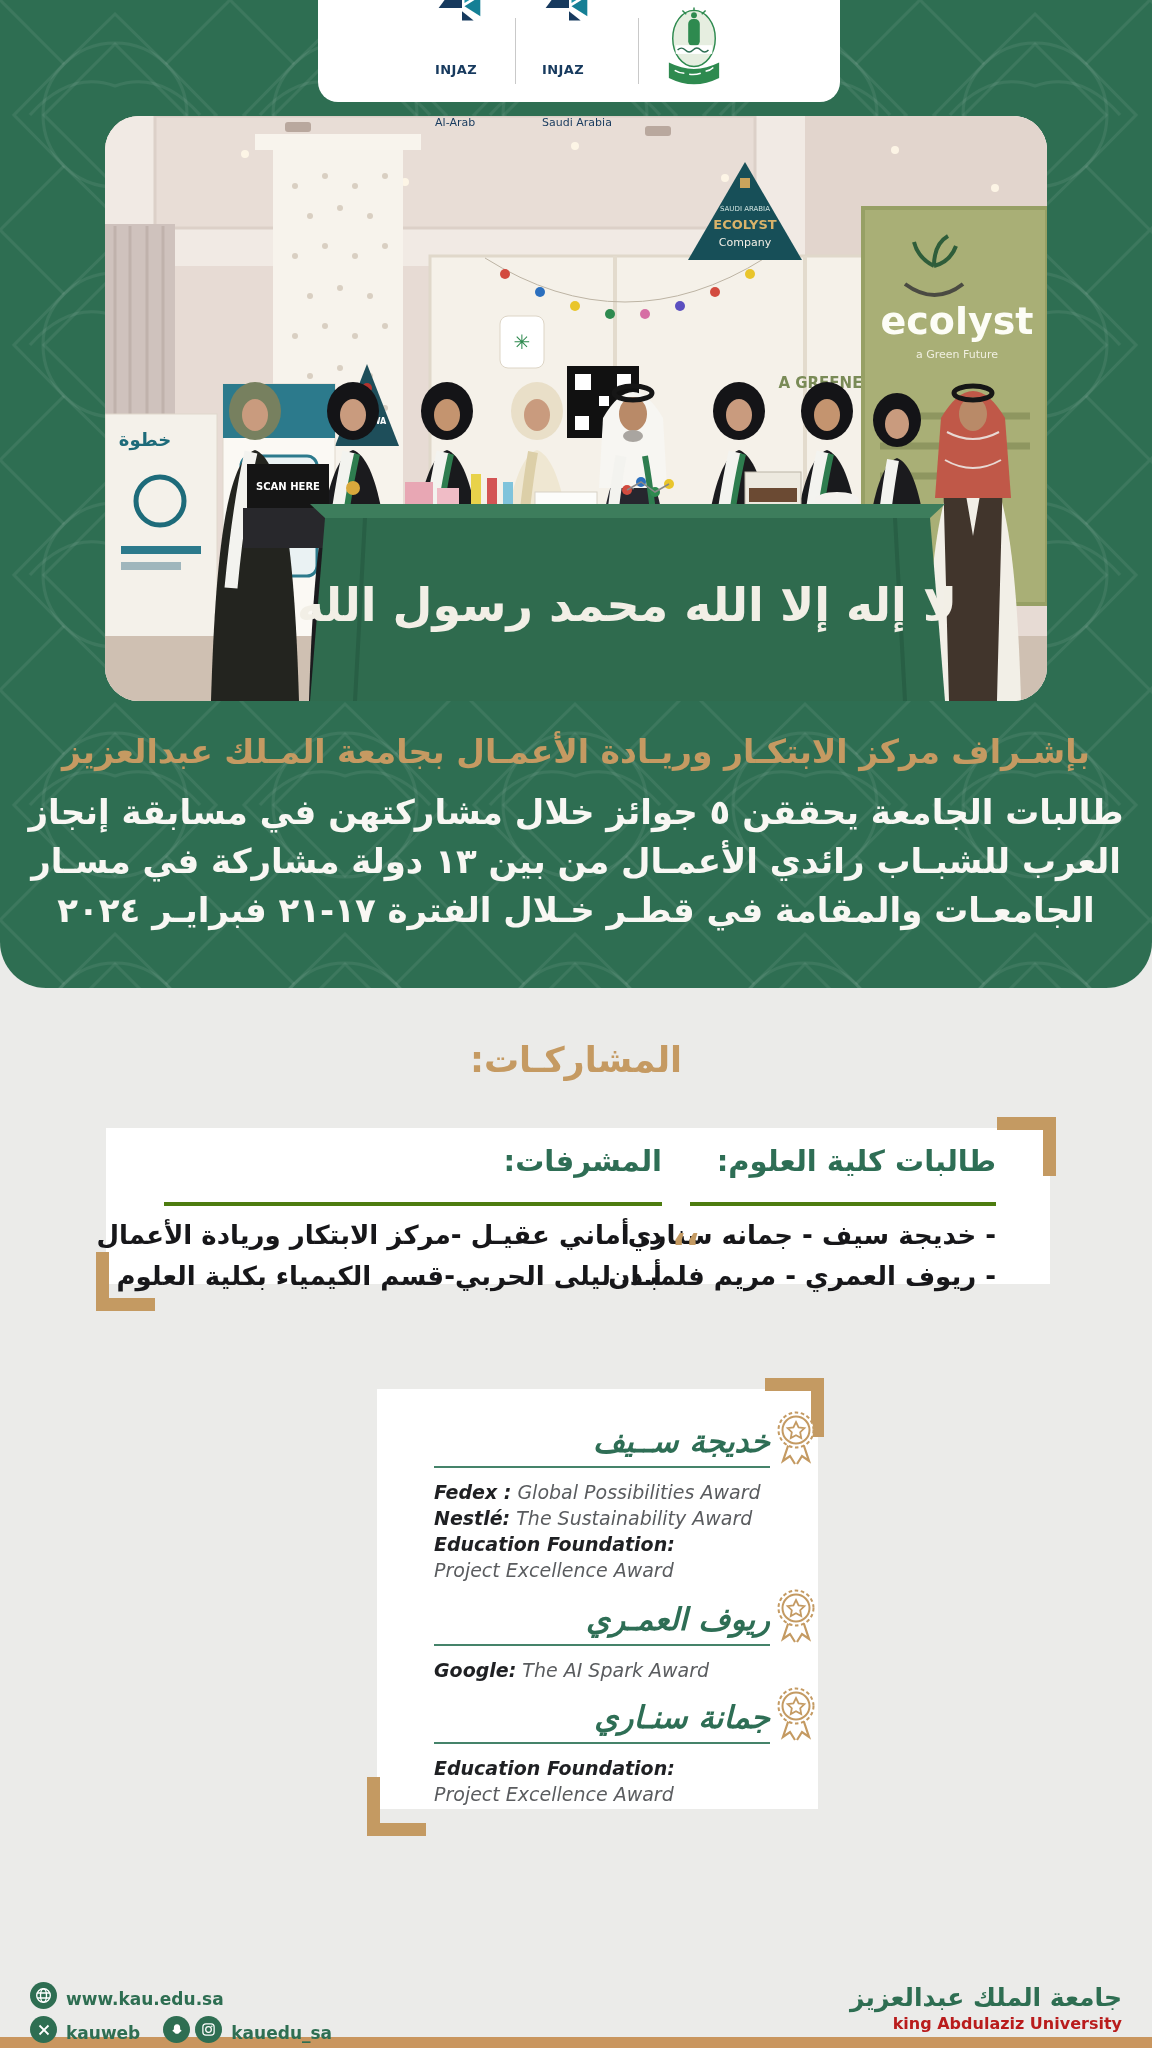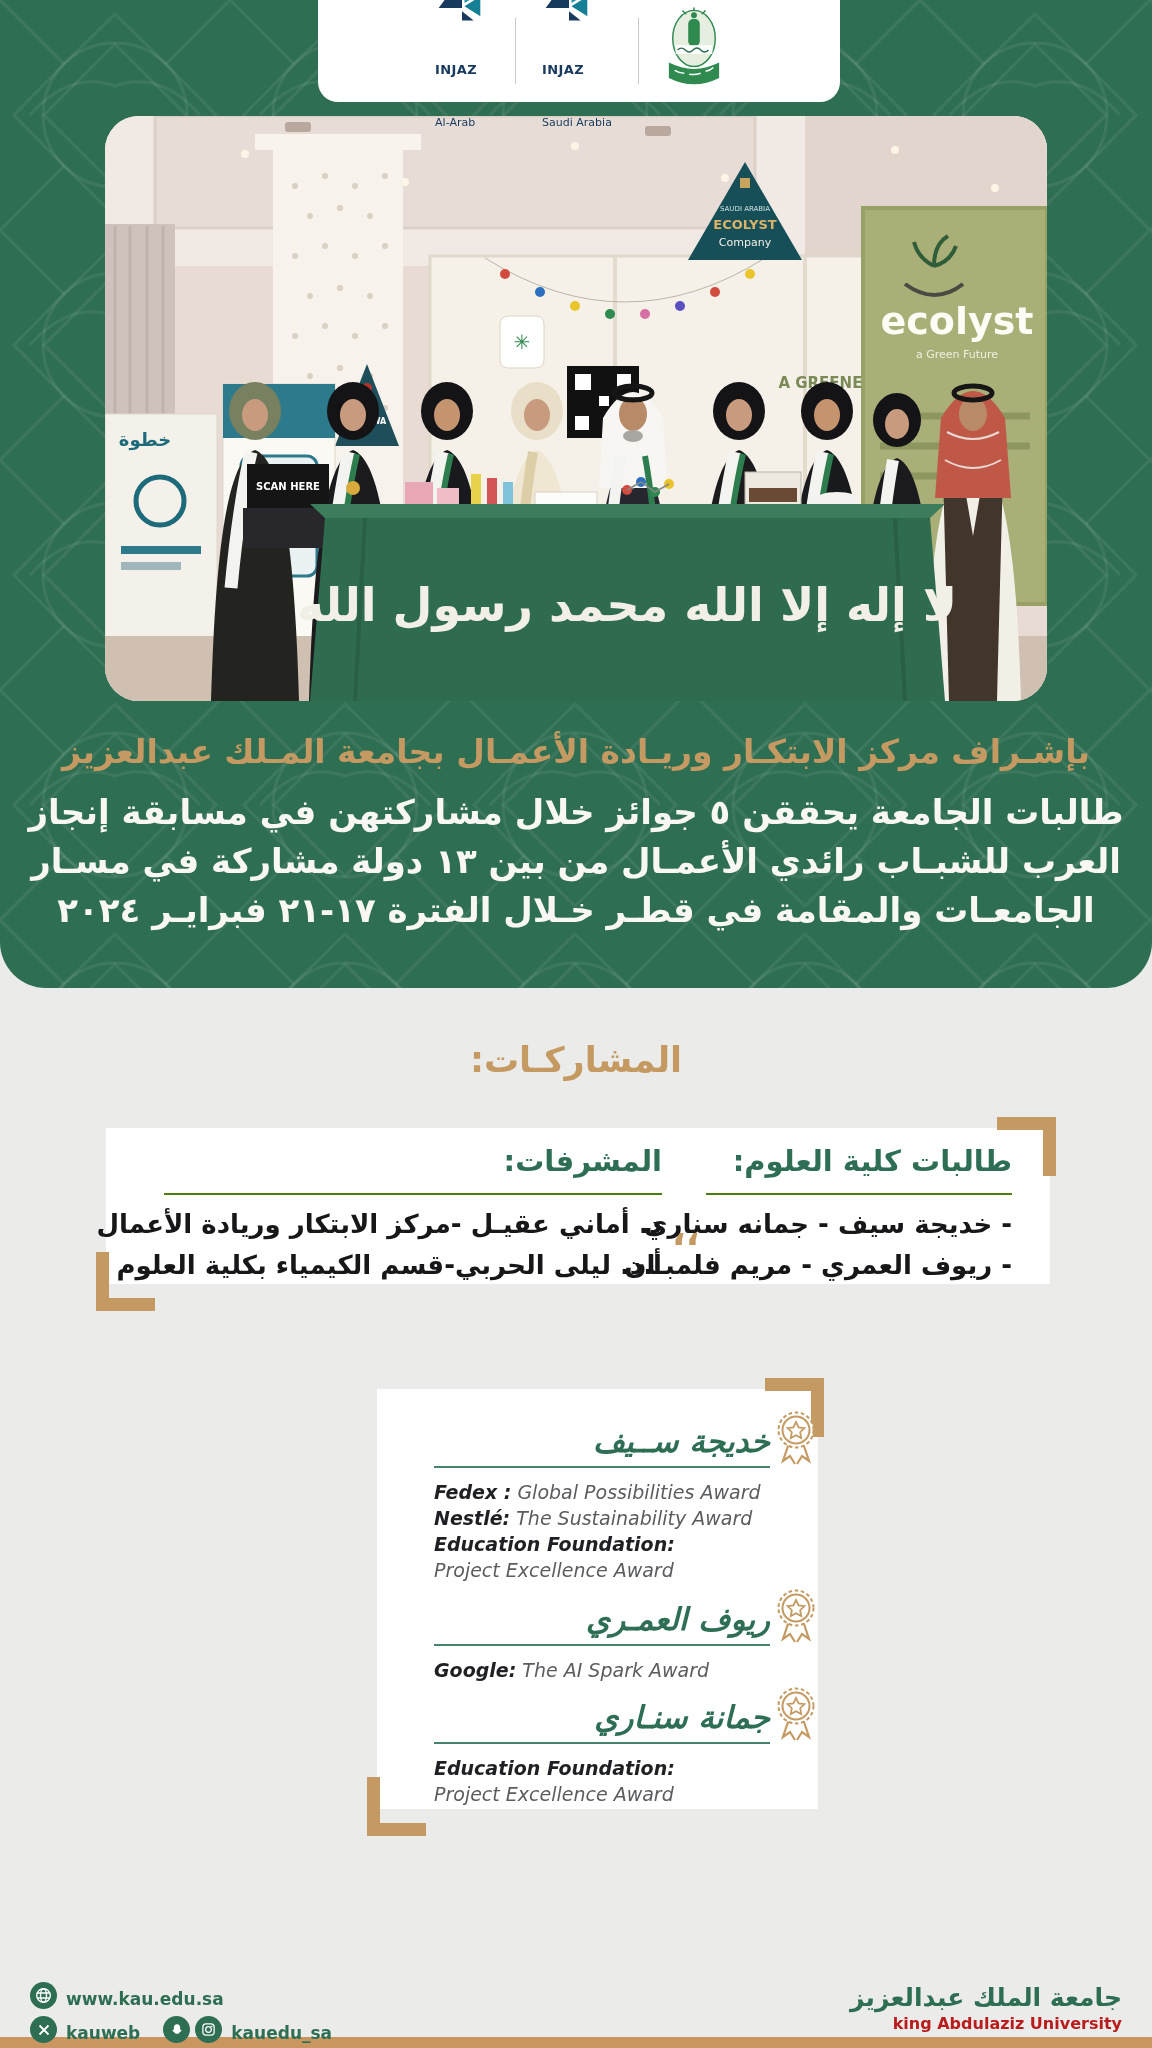--- a/index.html
+++ b/index.html
@@ -31,23 +31,23 @@
                  font-size:35px;font-weight:bold;color:#C59A62;}
   
   .card{position:absolute;background:#ffffff;}
   .participants-card{top:1128px;left:106px;width:944px;height:156px;}
   .awards-card{top:1389px;left:377px;width:441px;height:420px;}
   .bracket{position:absolute;width:46px;height:46px;}
   .bracket.tr{border-top:13px solid #C49A62;border-right:13px solid #C49A62;top:-11px;right:-6px;}
   .bracket.bl{border-bottom:13px solid #C49A62;border-left:13px solid #C49A62;bottom:-27px;left:-10px;}
   
   .col{position:absolute;top:16px;direction:rtl;text-align:right;}
-  .students-col{right:38px;width:306px;}
+  .students-col{right:54px;width:306px;}
   .supervisors-col{left:58px;width:498px;}
-  .col-head{border-bottom:2px solid #4d7c0f;padding-bottom:15px;}
+  .col-head{border-bottom:4px solid #4d7c0f;padding-bottom:24px;}
   .col-head span{font-size:29px;font-weight:bold;color:#2E6E55;}
   .col-rows{margin-top:9px;font-size:26px;font-weight:bold;color:#17171A;line-height:41px;}
   .col-rows div{white-space:nowrap;}
   .quote-mark{position:absolute;left:566px;top:84px;font-size:36px;font-weight:bold;color:#C49A62;}
   
   .awards-inner{margin:0 48px 0 57px;font-style:italic;}
   .award-entry{position:relative;}
   .award-name-row{position:relative;border-bottom:2px solid #45836A;padding:0 0 7px 0;
                   text-align:right;direction:rtl;}
   .award-name{font-size:31px;font-weight:bold;color:#2E6E55;white-space:nowrap;}

